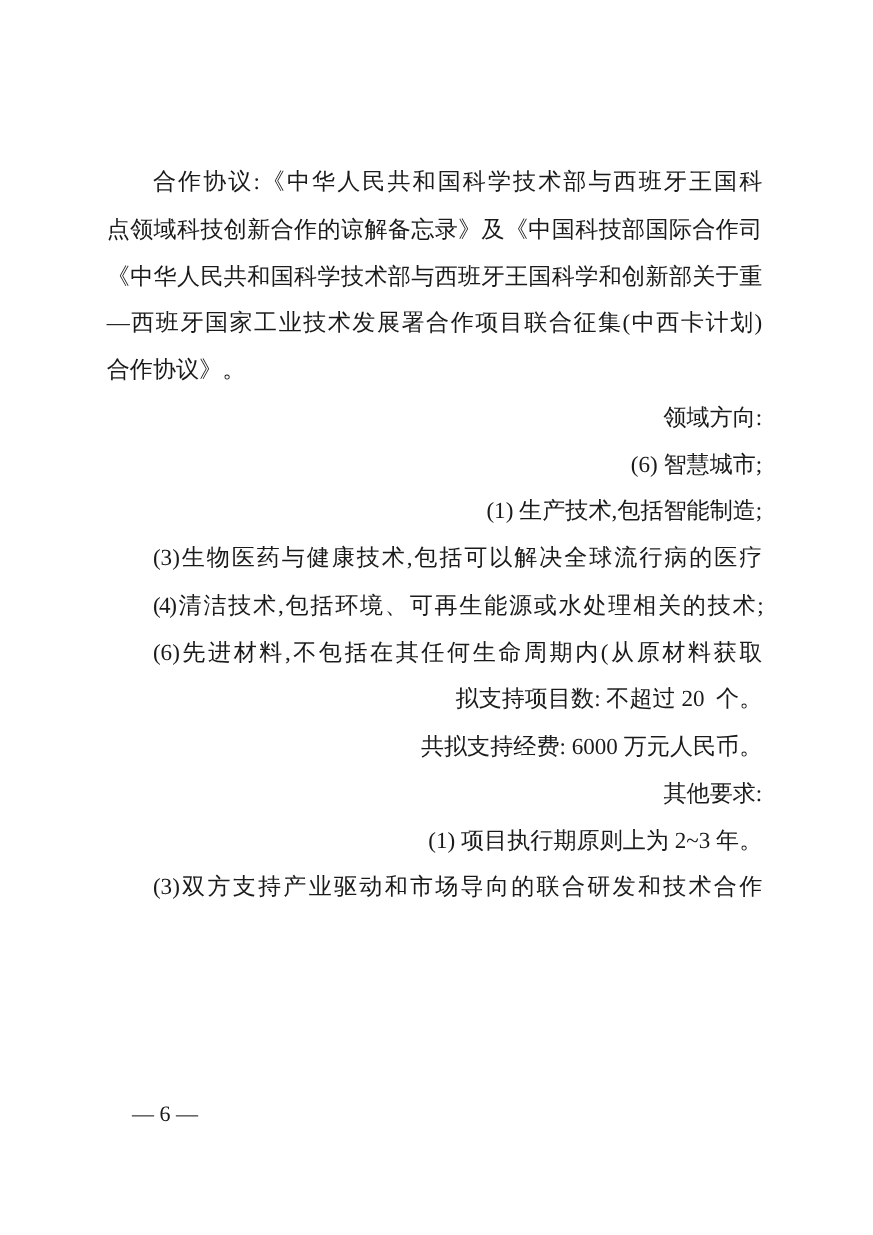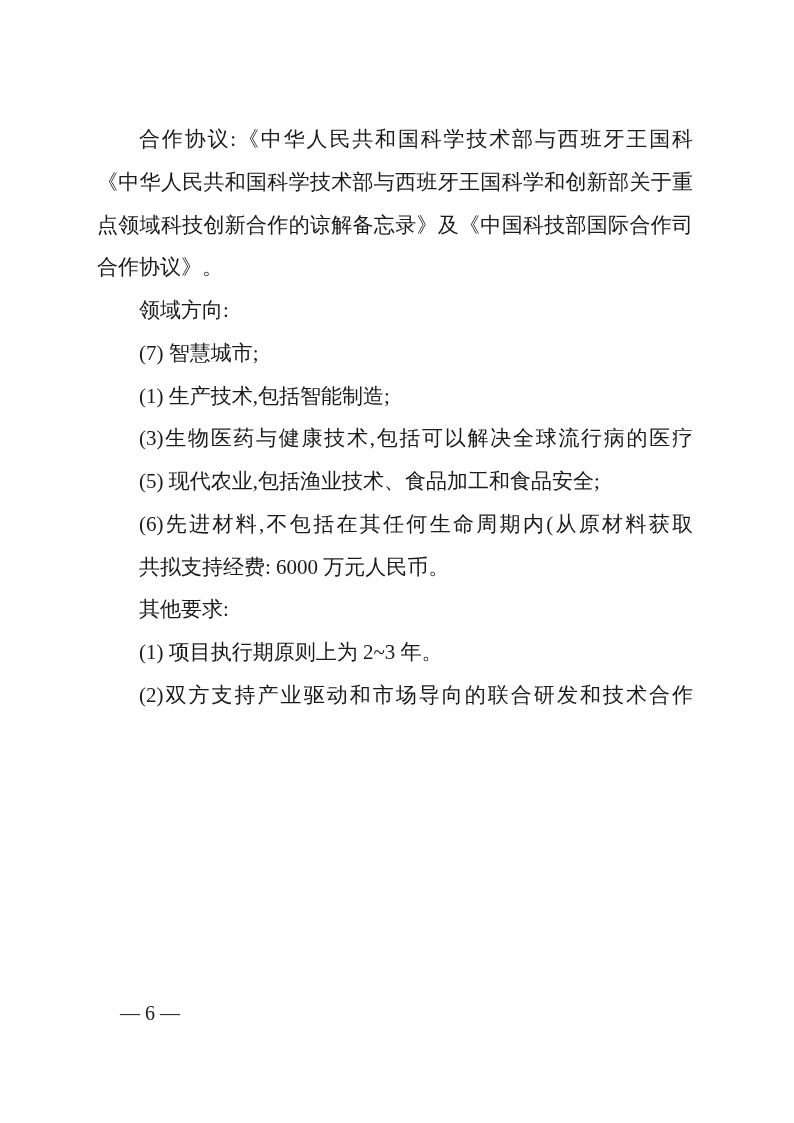--- a/index.html
+++ b/index.html
@@ -16,31 +16,31 @@
   .page {
     position: relative;
     width: 794px;
     height: 1123px;
     background: #ffffff;
     overflow: hidden;
   }
   .content {
     position: absolute;
     left: 97px;
-    top: 118px;
+    top: 144px;
     width: 596px;
   }
   .line {
     height: 42.75px;
     line-height: 42.75px;
     font-size: 21px;
     letter-spacing: 0;
     white-space: nowrap;
   }
-  .indent { text-indent: 42px; }
+  .indent { text-indent: 42px; text-align: right; }
   .just {
     white-space: normal;
     text-align: justify;
     text-align-last: justify;
   }
   .tight1 { letter-spacing: -0.5px; }
   .tight2 { letter-spacing: -1.35px; }
   .pre { white-space: pre; }
   .footer {
     position: absolute;
@@ -50,28 +50,30 @@
     line-height: 24px;
     color: #1a1a1a;
   }
 </style>
 </head>
 <body>
 
 <div class="page">
   <div class="content">
     <div class="line indent just">合作协议:《中华人民共和国科学技术部与西班牙王国科</div>
+    <div class="line just">点领域科技创新合作的谅解备忘录》及《中国科技部国际合作司</div>
     <div class="line just">《中华人民共和国科学技术部与西班牙王国科学和创新部关于重</div>
-    <div class="line just">点领域科技创新合作的谅解备忘录》及《中国科技部国际合作司</div>
+    <div class="line just">—西班牙国家工业技术发展署合作项目联合征集(中西卡计划)</div>
     <div class="line">合作协议》。</div>
     <div class="line indent">领域方向:</div>
-    <div class="line indent pre">(7) 智慧城市;</div>
+    <div class="line indent pre">(6) 智慧城市;</div>
     <div class="line indent pre">(1) 生产技术,包括智能制造;</div>
     <div class="line indent just">(3)生物医药与健康技术,包括可以解决全球流行病的医疗</div>
-    <div class="line indent pre">(5) 现代农业,包括渔业技术、食品加工和食品安全;</div>
+    <div class="line indent just tight2">(4)清洁技术,包括环境、可再生能源或水处理相关的技术;</div>
     <div class="line indent just">(6)先进材料,不包括在其任何生命周期内(从原材料获取</div>
+    <div class="line indent pre">拟支持项目数: 不超过 20  个。</div>
     <div class="line indent pre">共拟支持经费: 6000 万元人民币。</div>
     <div class="line indent">其他要求:</div>
     <div class="line indent pre">(1) 项目执行期原则上为 2~3 年。</div>
-    <div class="line indent just">(2)双方支持产业驱动和市场导向的联合研发和技术合作</div>
+    <div class="line indent just">(3)双方支持产业驱动和市场导向的联合研发和技术合作</div>
   </div>
   <div class="footer">— 6 —</div>
 </div>
 
 </body></html>

